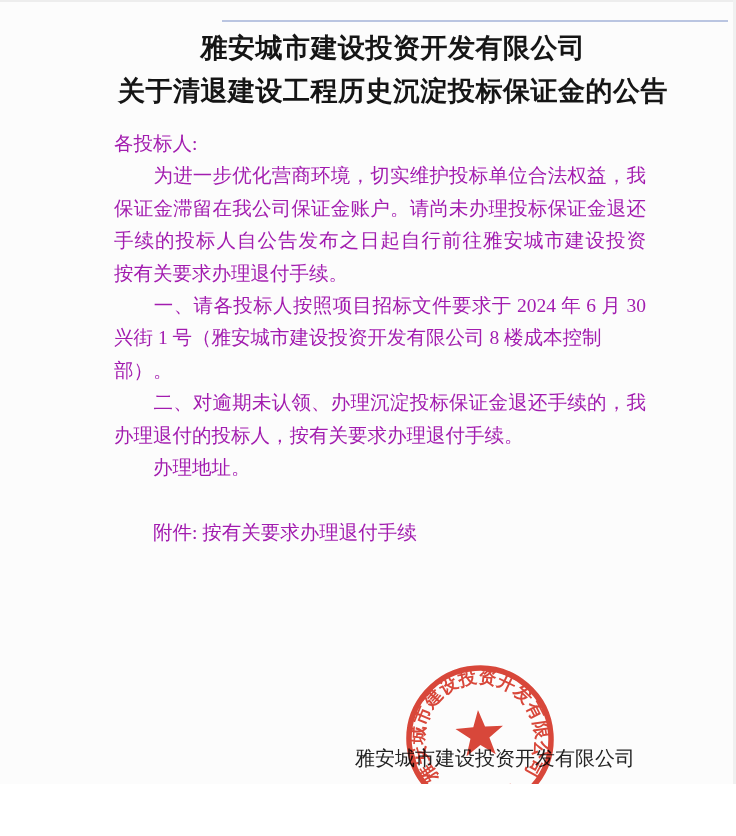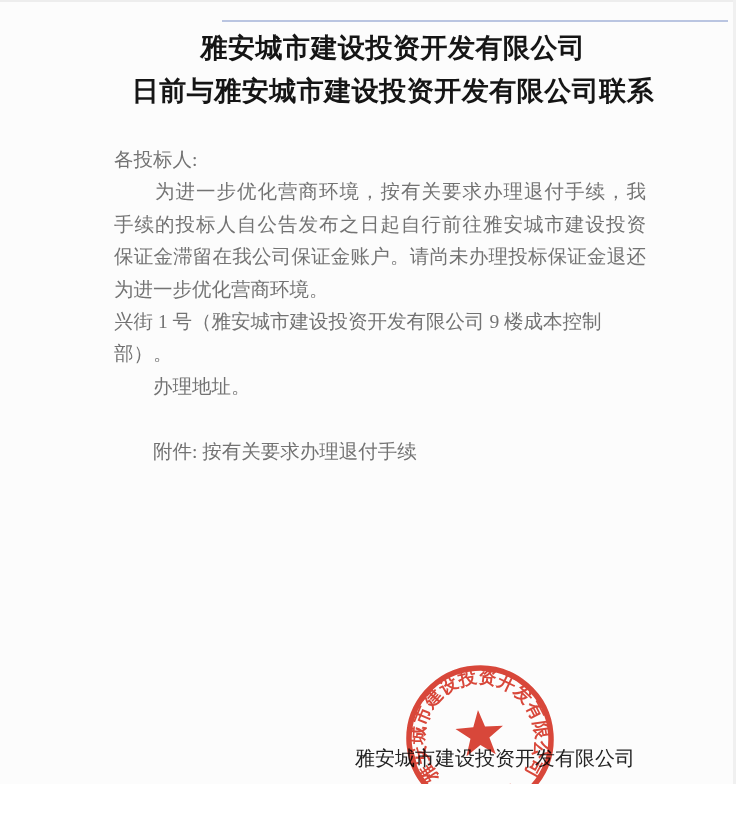--- a/index.html
+++ b/index.html
@@ -28,24 +28,24 @@
   .title-block {
     position: absolute; top: 27px; left: 50px; width: 686px;
     text-align: center;
     font-weight: bold;
     font-size: 27px;
     line-height: 43px;
     color: #151515;
     letter-spacing: 0.5px;
   }
   .body-block {
-    position: absolute; top: 144px; left: 114px; width: 532px;
+    position: absolute; top: 128px; left: 114px; width: 532px;
     font-size: 19.5px;
     line-height: 32.4px;
-    color: #737373;
+    color: #a21caf;
   }
   .bl { min-height: 32.4px; white-space: pre-wrap; }
   .bl.fill { text-align: justify; text-align-last: justify; }
   .sig-company {
     position: absolute; top: 745px; left: 355px; width: 280px;
     font-size: 20px; letter-spacing: 0px; color: #232323;
     white-space: nowrap;
   }
   .sig-date {
     position: absolute; top: 781px; left: 409px; width: 220px;
@@ -75,30 +75,33 @@
 <body>
 
 <div class="page">
 
   <div class="scan-edge-top"></div>
   <div class="scan-edge-right"></div>
   <div class="scan-line"></div>
 
   <div class="title-block">
     <div>雅安城市建设投资开发有限公司</div>
-    <div>日前与雅安城市建设投资开发有限公司联系</div>
+    <div>关于清退建设工程历史沉淀投标保证金的公告</div>
   </div>
 
   <div class="body-block">
     <div class="bl">各投标人:</div>
-    <div class="bl fill">　　为进一步优化营商环境，按有关要求办理退付手续，我</div>
+    <div class="bl fill">　　为进一步优化营商环境，切实维护投标单位合法权益，我</div>
+    <div class="bl fill">保证金滞留在我公司保证金账户。请尚未办理投标保证金退还</div>
     <div class="bl fill">手续的投标人自公告发布之日起自行前往雅安城市建设投资</div>
-    <div class="bl fill">保证金滞留在我公司保证金账户。请尚未办理投标保证金退还</div>
-    <div class="bl">为进一步优化营商环境。</div>
-    <div class="bl">兴街 1 号（雅安城市建设投资开发有限公司 9 楼成本控制部）。</div>
+    <div class="bl">按有关要求办理退付手续。</div>
+    <div class="bl fill">　　一、请各投标人按照项目招标文件要求于 2024 年 6 月 30</div>
+    <div class="bl">兴街 1 号（雅安城市建设投资开发有限公司 8 楼成本控制部）。</div>
+    <div class="bl fill">　　二、对逾期未认领、办理沉淀投标保证金退还手续的，我</div>
+    <div class="bl">办理退付的投标人，按有关要求办理退付手续。</div>
     <div class="bl">　　办理地址。</div>
     <div class="bl"></div>
     <div class="bl">　　附件: 按有关要求办理退付手续</div>
   </div>
 
   <div class="sig-company">雅安城市建设投资开发有限公司</div>
   <div class="sig-date">2023 年 6 月 30 日</div>
 
   <svg class="seal" viewBox="0 0 156 156" xmlns="http://www.w3.org/2000/svg">
     <defs>

